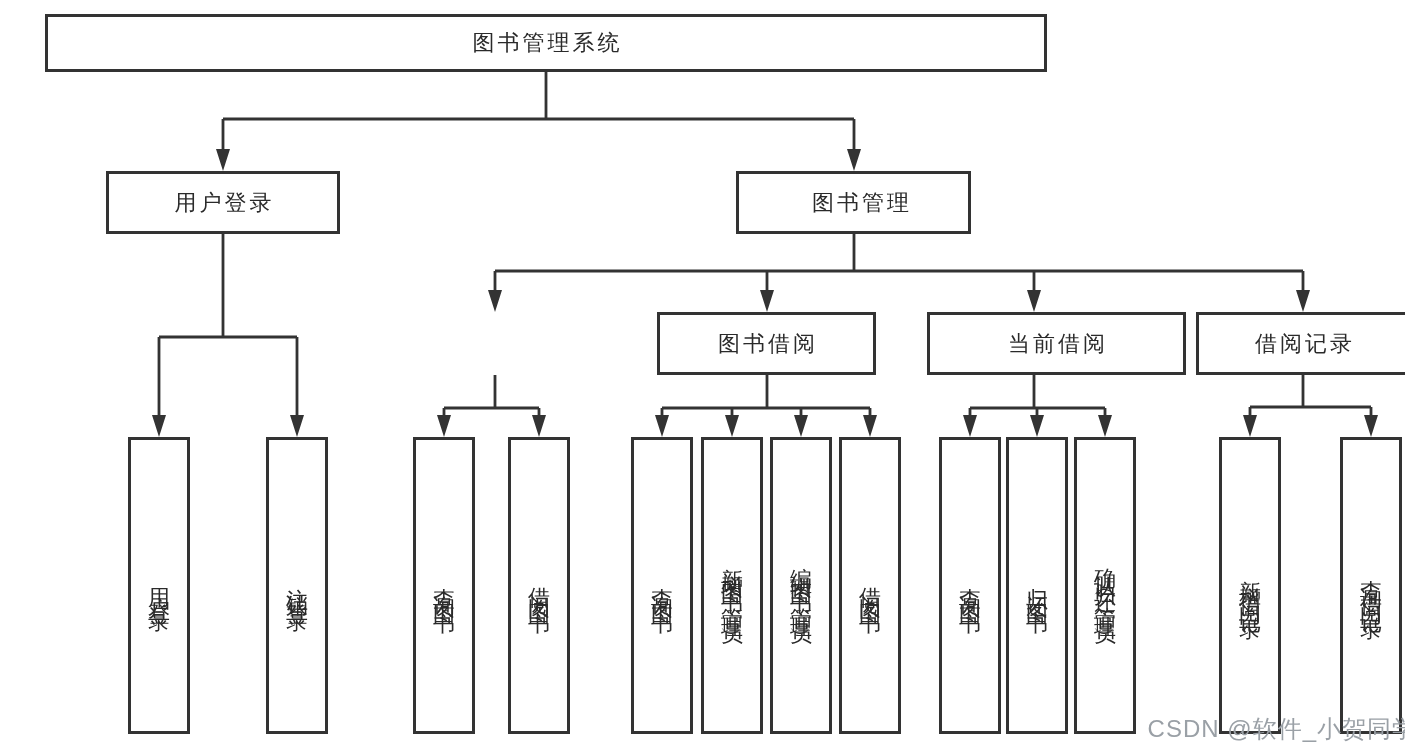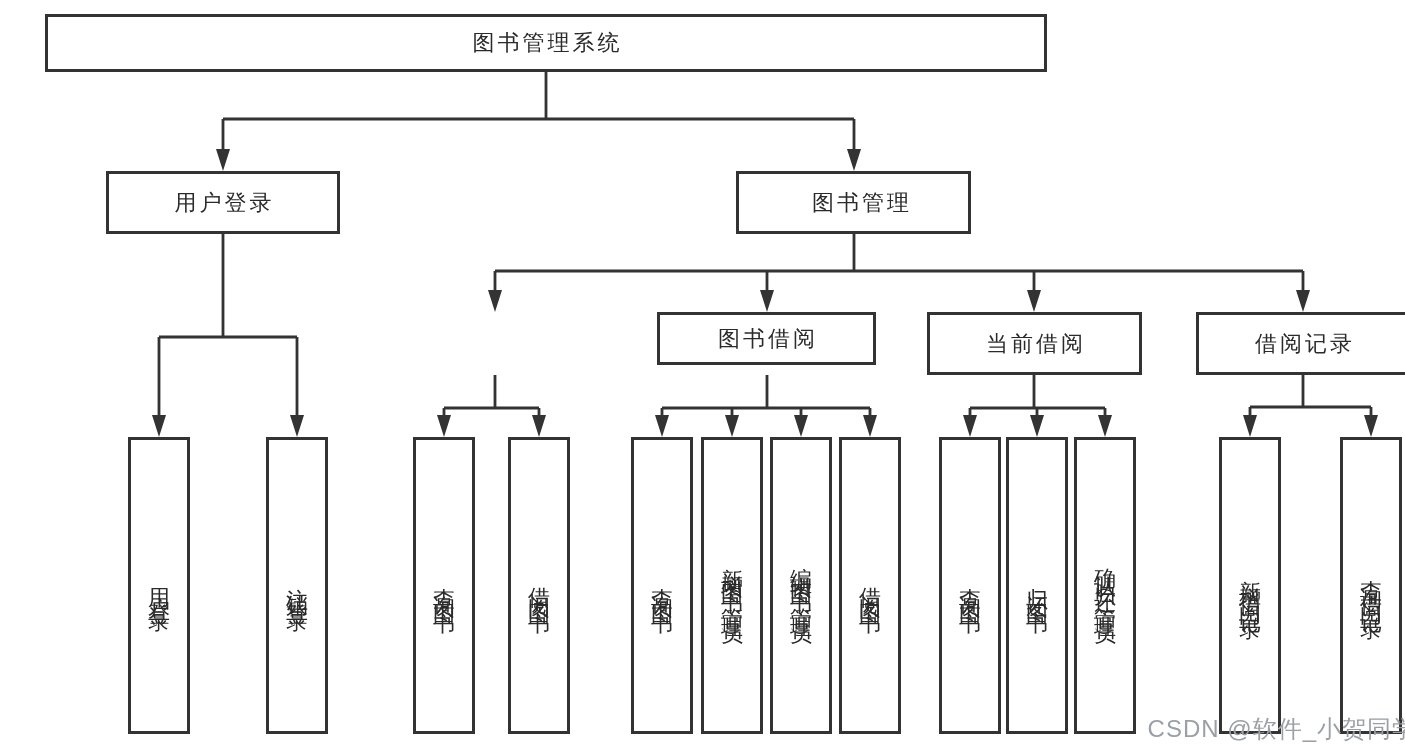--- a/index.html
+++ b/index.html
@@ -126,24 +126,24 @@
     <span>图书管理系统</span>
   </div>
 
   <div class="node h-label" style="left:82px; top:171px; width:234px; height:63px;">
     <span>用户登录</span>
   </div>
   <div class="node h-label" style="left:712px; top:171px; width:235px; height:63px;padding-left:14px;">
     <span>图书管理</span>
   </div>
 
-  <div class="node h-label" style="left:633px; top:312px; width:219px; height:53px;">
+  <div class="node h-label" style="left:633px; top:312px; width:219px; height:63px;">
     <span>图书借阅</span>
   </div>
-  <div class="node h-label" style="left:903px; top:312px; width:215px; height:63px;">
+  <div class="node h-label" style="left:903px; top:312px; width:259px; height:63px;">
     <span>当前借阅</span>
   </div>
   <div class="node h-label" style="left:1172px; top:312px; width:215px; height:63px;">
     <span>借阅记录</span>
   </div>
 
   <div class="node leaf" style="left:104px; top:437px; width:62px; height:297px;">
     <span>用户登录</span>
   </div>
   <div class="node leaf" style="left:242px; top:437px; width:62px; height:297px;">

